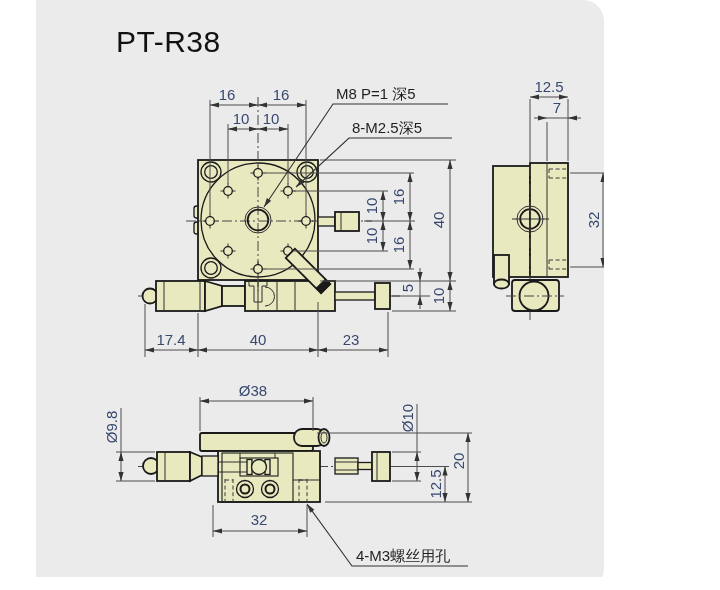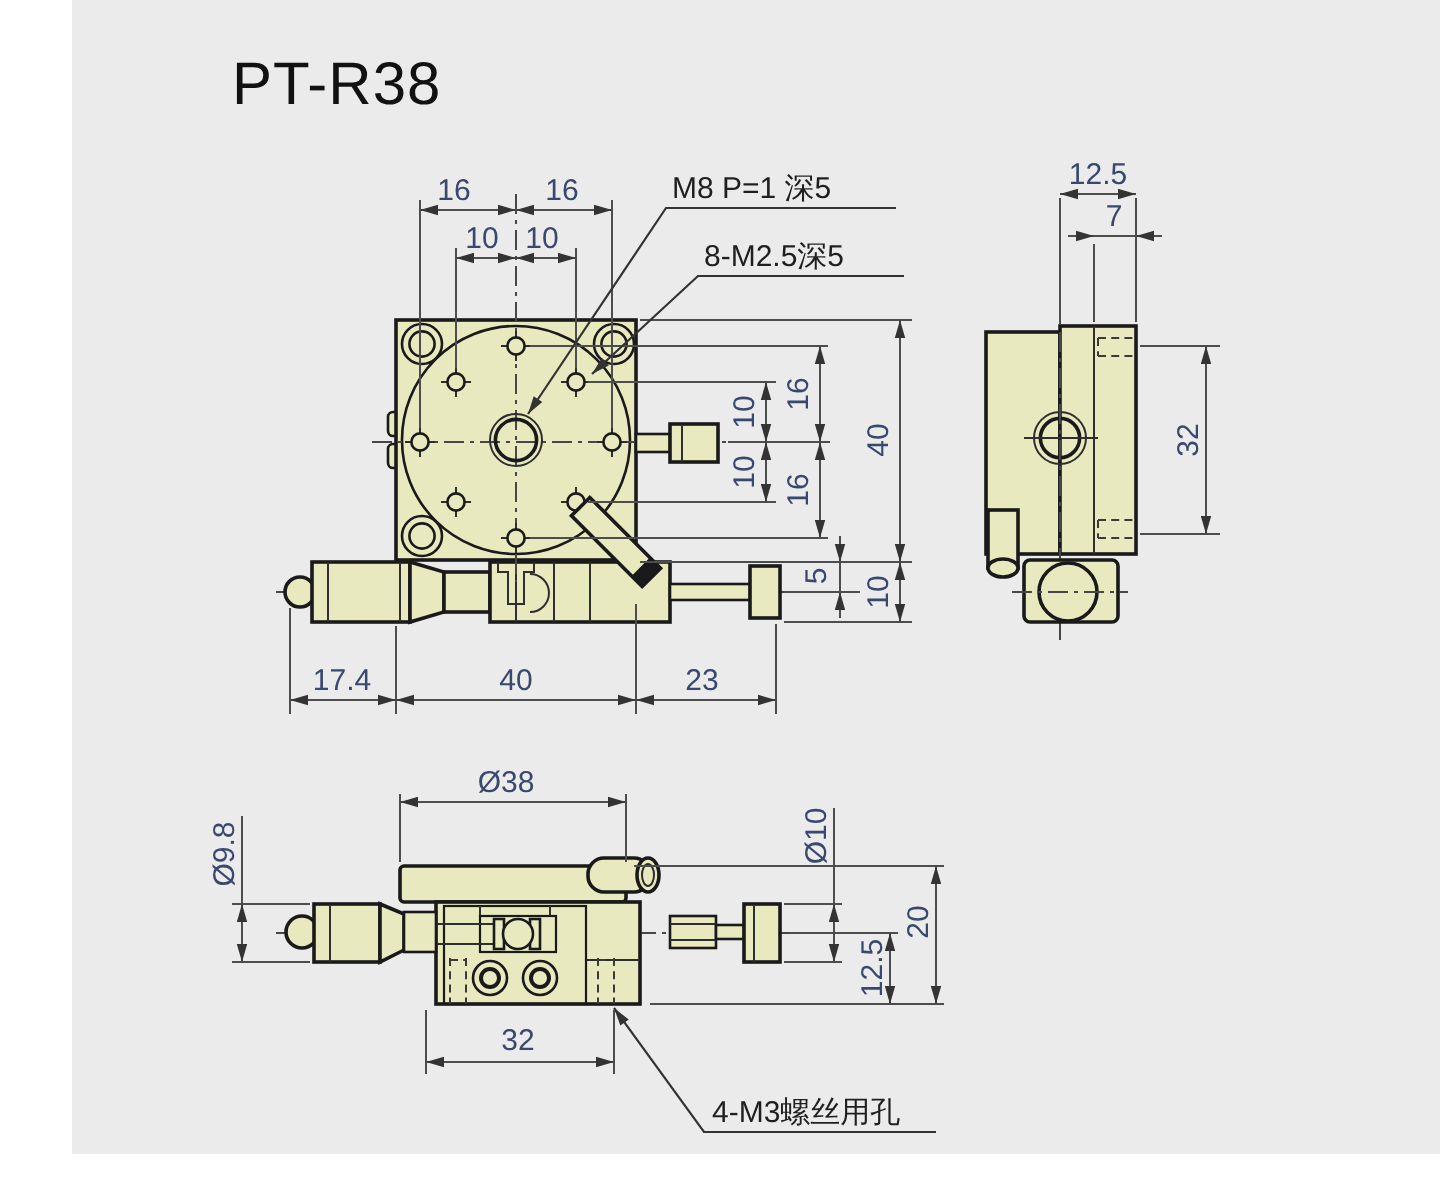--- a/index.html
+++ b/index.html
@@ -1,16 +1,16 @@
 <!DOCTYPE html>
 <html style="--background: #ebebeb; --part-fill: #e9e9c0; --outline: #1a1a1a; --dim-text: #38486e;"><head>
 <meta charset="utf-8">
 <style>
   html,body{margin:0;padding:0;background:#ffffff;}
-  .stage{position:relative;width:720px;height:590px;font-family:"Liberation Sans",sans-serif;overflow:hidden;}
+  .stage{position:relative;width:604px;height:590px;font-family:"Liberation Sans",sans-serif;overflow:hidden;border-radius:21px;}
   svg{display:block;}
   .part{fill:var(--part-fill);stroke:var(--outline);stroke-width:1.8;}
   .partT{fill:var(--part-fill);stroke:var(--outline);stroke-width:1.3;}
   .ln{fill:none;stroke:var(--outline);stroke-width:1.1;}
   .thin{fill:none;stroke:#2e2e2e;stroke-width:1;}
   .dl,.xl{fill:none;stroke:#4d4d4d;stroke-width:1;}
   .cl{fill:none;stroke:#474747;stroke-width:1;stroke-dasharray:10 3 2 3;}
   .hid{fill:none;stroke:#3a3a3a;stroke-width:1;stroke-dasharray:4 2.6;}
   .dt{fill:var(--dim-text);font-size:15px;text-anchor:middle;}
   .lt{fill:#1f1f1f;font-size:15px;text-anchor:start;}

